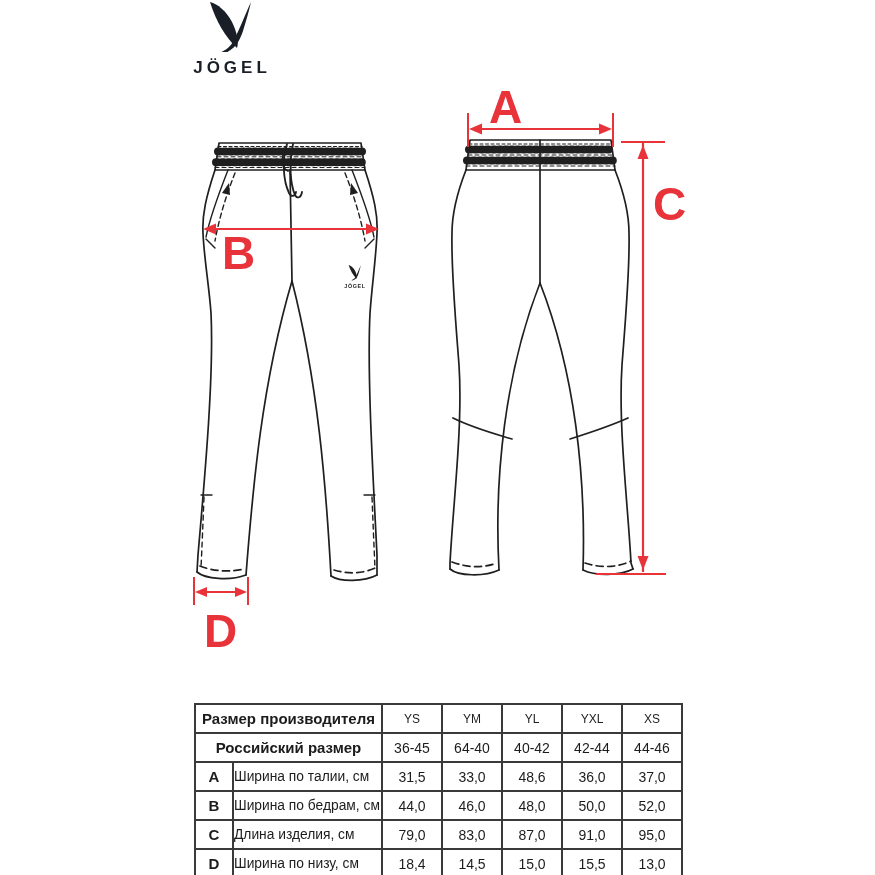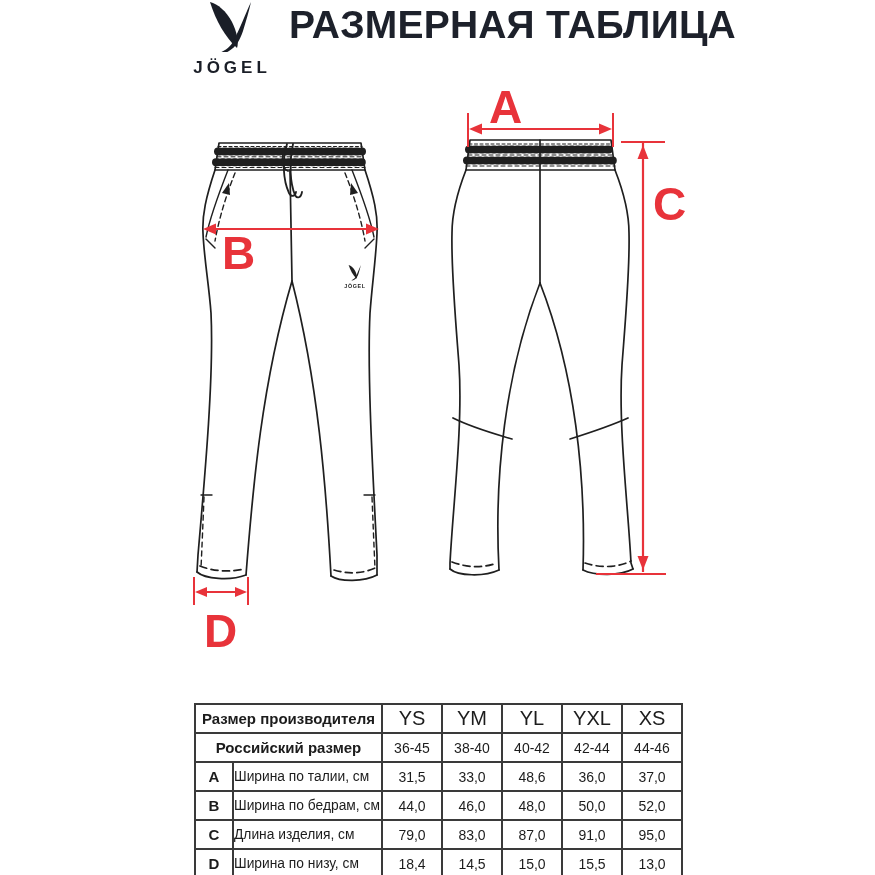--- a/index.html
+++ b/index.html
@@ -12,37 +12,36 @@
   .title{position:absolute;left:289px;top:3px;width:400px;font-size:39px;font-weight:bold;
          color:#1d212b;letter-spacing:0.2px;white-space:nowrap;}
   
   .diagram-svg{position:absolute;left:0;top:85px;}
   
   .size-table{position:absolute;left:194px;top:663px;border-collapse:collapse;
               table-layout:fixed;color:#1c1c1c;margin-top:40px;}
   .size-table td{border:2px solid #3a3a3a;height:27px;text-align:center;
                  vertical-align:middle;font-size:14px;padding:0;}
   .size-table td.mh{font-weight:bold;font-size:15px;}
-  .size-table td.sz{font-size:20px;}
+  .size-table td.sz{font-size:12px;}
   .size-table td.letter{font-weight:bold;font-size:15px;}
   .size-table td.pname{text-align:left;font-size:13.8px;}
 </style>
 </head>
 <body>
 
 <div class="page">
 
   <div class="logo">
     <svg width="44" height="50" viewBox="0 0 44 50">
       <path d="M2,0 C8,19 17,35 29,46 C31,41 29,30 24,20 C18,9 10,2 2,0 Z" fill="#1a1e27"></path>
       <path d="M43,0 C37,13 32,26 27,36 C24,43 19,48 11,51 C14,52 18,51 21,49 C28,45 32,38 35,29 C38,19 41,9 43,0 Z" fill="#1a1e27"></path>
     </svg>
     <div class="logo-word">JÖGEL</div>
   </div>
-  <div class="title">РАЗМЕРНАЯ ТАБЛИЦА</div>
 
   <svg class="diagram-svg" width="875" height="570" viewBox="0 0 875 570">
 
     <g stroke="#1f1f1f" fill="none" stroke-width="1.7" stroke-linejoin="round" stroke-linecap="round">
 
       <g>
         <path d="M219,58 L361,58 L365,85 L215,85 Z"></path>
         <path d="M218,61.5 L362,61.5" stroke-width="1" stroke-dasharray="3 2.5"></path>
         <path d="M218,66.5 L362,66.5" stroke-width="8" stroke-dasharray="1.8 4.2"></path>
         <path d="M217,71.8 L363,71.8" stroke-width="1" stroke-dasharray="4 3"></path>
@@ -169,21 +168,21 @@
         <td class="mh" colspan="2">Размер производителя</td>
         <td class="sz">YS</td>
         <td class="sz">YM</td>
         <td class="sz">YL</td>
         <td class="sz">YXL</td>
         <td class="sz">XS</td>
       </tr>
       <tr>
         <td class="mh" colspan="2">Российский размер</td>
         <td>36-45</td>
-        <td>38-40</td>
+        <td>64-40</td>
         <td>40-42</td>
         <td>42-44</td>
         <td>44-46</td>
       </tr>
       <tr>
         <td class="letter">A</td>
         <td class="pname">Ширина по талии, см</td>
         <td>31,5</td>
         <td>33,0</td>
         <td>48,6</td>

